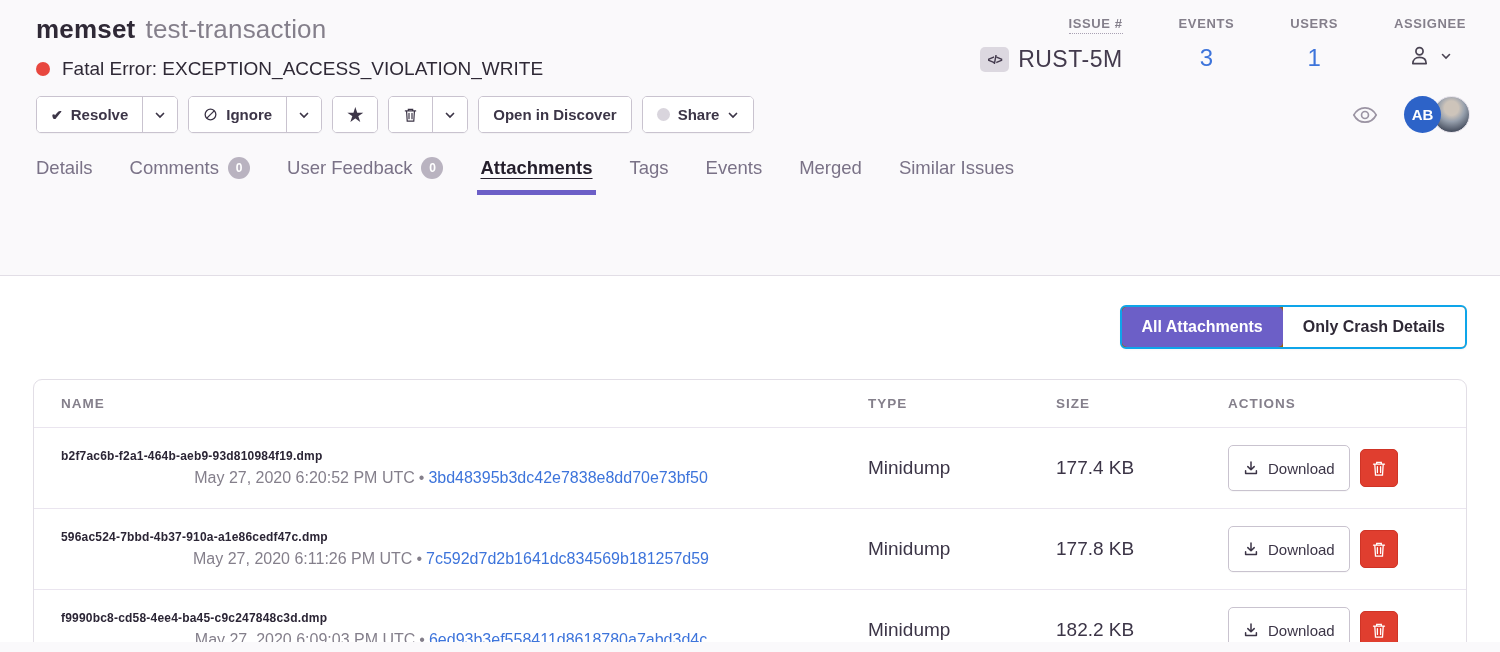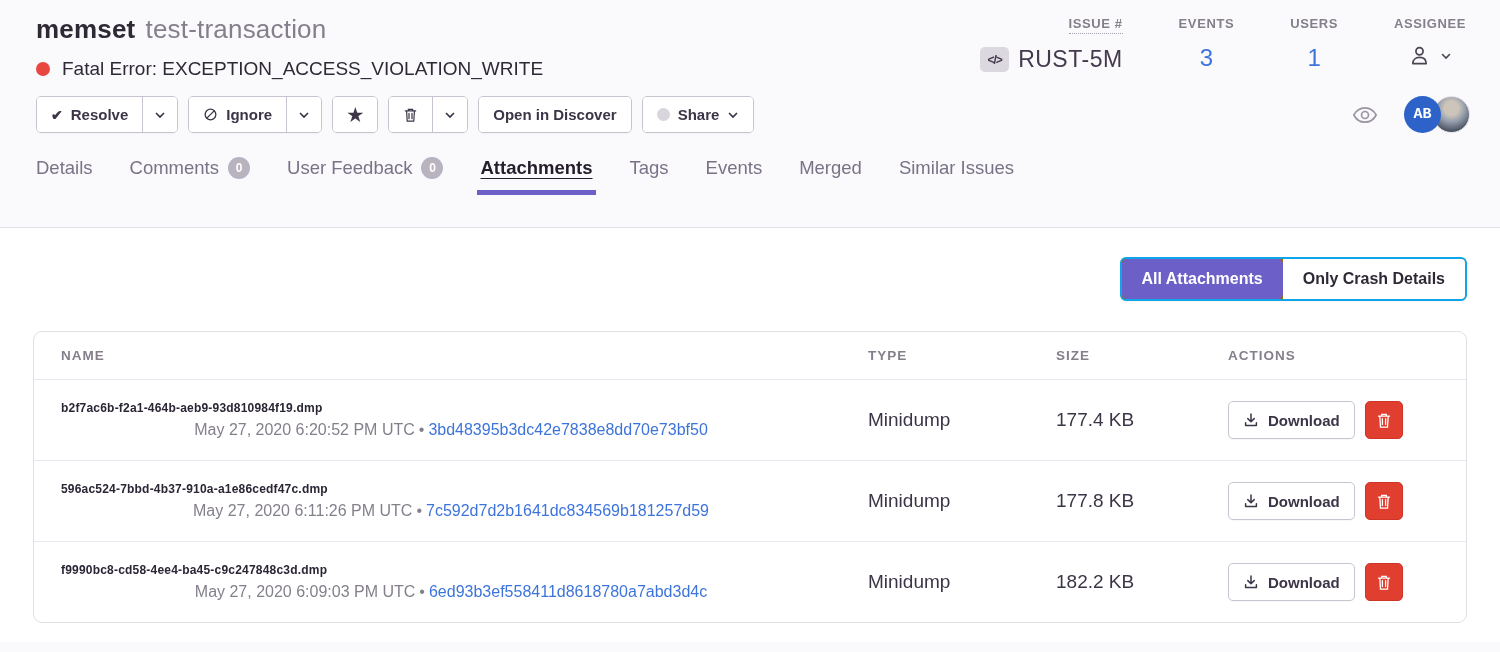--- a/index.html
+++ b/index.html
@@ -2,21 +2,21 @@
 <html><head>
 <meta charset="utf-8">
 <style>
   * { margin:0; padding:0; box-sizing:border-box; }
   html,body { width:1500px; height:652px; }
   body {
     font-family:"Liberation Sans","DejaVu Sans",sans-serif;
     background:#ffffff; color:#2f2936; overflow:hidden; position:relative;
   }
   
-  .topbar { background:#faf9fb; border-bottom:1px solid #e2dee6; height:228px; }
+  .topbar { background:#faf9fb; border-bottom:1px solid #e2dee6; height:276px; }
   .header-row { display:flex; justify-content:space-between; padding:14px 30px 0 36px; }
   .title-line { font-size:26px; letter-spacing:.2px; }
   .title-project { font-weight:bold; color:#2f2936; }
   .title-transaction { color:#847f8b; margin-left:10px; font-weight:normal; }
   .error-line { display:flex; align-items:center; margin-top:13px; font-size:19px; color:#2f2936; }
   .error-dot { width:14px; height:14px; border-radius:50%; background:#e8473f; margin-right:12px; flex:0 0 auto; }
 
   .stats { display:flex; gap:0; }
   .stat { text-align:right; padding:0 28px; }
   .stat:last-child { padding-right:4px; }
@@ -37,21 +37,21 @@
          background:#fff; border:none; cursor:pointer; height:100%; }
   .btn + .btn { border-left:1px solid #c9c3cf; }
   .btn.caret { padding:0 11px; }
   .btn .glyph { font-size:14px; line-height:1; }
   .chev { width:12px; height:12px; }
   .share-dot { width:13px; height:13px; border-radius:50%; background:#d9d5dd; }
   .toolbar-spacer { flex:1; }
   .eye-wrap { margin-right:26px; color:#847f8b; display:flex; align-items:center; }
   .avatars { display:flex; align-items:center; }
   .avatar { width:37px; height:37px; border-radius:50%; display:flex; align-items:center; justify-content:center; }
-  .avatar.ab { background:#2d63c8; color:#fff; font-size:15px; font-weight:bold; z-index:2;font-family:Liberation Mono, monospace; }
+  .avatar.ab { background:#2d63c8; color:#fff; font-size:15px; font-weight:bold; z-index:2; }
   .avatar.photo { margin-left:-8px; z-index:1; border:1px solid #e6e2ea;
     background:radial-gradient(circle at 50% 32%, #cdc4ba 0 24%, #97a0ad 45%, #4a5262 78%, #2e3342 100%); }
 
   
   .tabs { display:flex; padding:0 36px; margin-top:14px; }
   .tab { position:relative; margin-right:37px; padding:10px 0 15px; font-size:18.5px; color:#7a7287; cursor:pointer;
          display:flex; align-items:center; gap:9px; white-space:nowrap; }
   .tab.active { color:#241e2b; font-weight:bold; text-decoration:underline; text-underline-offset:4px; }
   .tab.active::after { content:""; position:absolute; left:-3px; right:-3px; bottom:-1px; height:5px; background:#6c5fc7; }
   .badge { background:#b9b3c0; color:#fff; font-size:12px; font-weight:bold; min-width:22px; height:22px; border-radius:11px;
@@ -70,22 +70,22 @@
   .thead { height:47px; }
   .thead .cell { font-size:13.5px; font-weight:bold; color:#847f8b; letter-spacing:1px; text-transform:uppercase; }
   .cell { padding-left:27px; }
   .tbody-row { border-top:1px solid #eae5ef; height:81px; }
   .file-name { font-size:12px; font-weight:bold; color:#2b2535; letter-spacing:.2px; }
   .file-sub { margin-top:6px; font-size:16px; color:#847f8b;text-align:center; }
   .file-sub .sep { margin:0 4px; }
   .file-sub a { color:#3d74db; text-decoration:none; cursor:pointer; }
   .type-cell,.size-cell { font-size:19px; color:#3c3547; }
   .actions-cell { display:flex; align-items:center; gap:10px; }
-  .download-btn { display:flex; align-items:center; gap:9px; height:38px; padding:0 14px; background:#fff;
-                  border:1px solid #c9c3cf; border-radius:5px; font-size:15px; font-weight:bold; color:#3c3547;
+  .download-btn { display:flex; align-items:center; gap:9px; height:46px; padding:0 14px; background:#fff;
+                  border:1px solid #c9c3cf; border-radius:5px; font-size:15px; font-weight:normal; color:#3c3547;
                   cursor:pointer; box-shadow:0 1px 1px rgba(0,0,0,.03); }
   .trash-btn { width:38px; height:38px; background:#e03e2f; border:1px solid #cf3426; border-radius:5px; color:#fff;
                display:flex; align-items:center; justify-content:center; cursor:pointer; }
   .bottom-strip { position:absolute; left:0; right:0; bottom:0; height:10px; background:#faf9fb; }
 </style>
 </head>
 <body>
 
 <div class="topbar">
   <div class="header-row">

